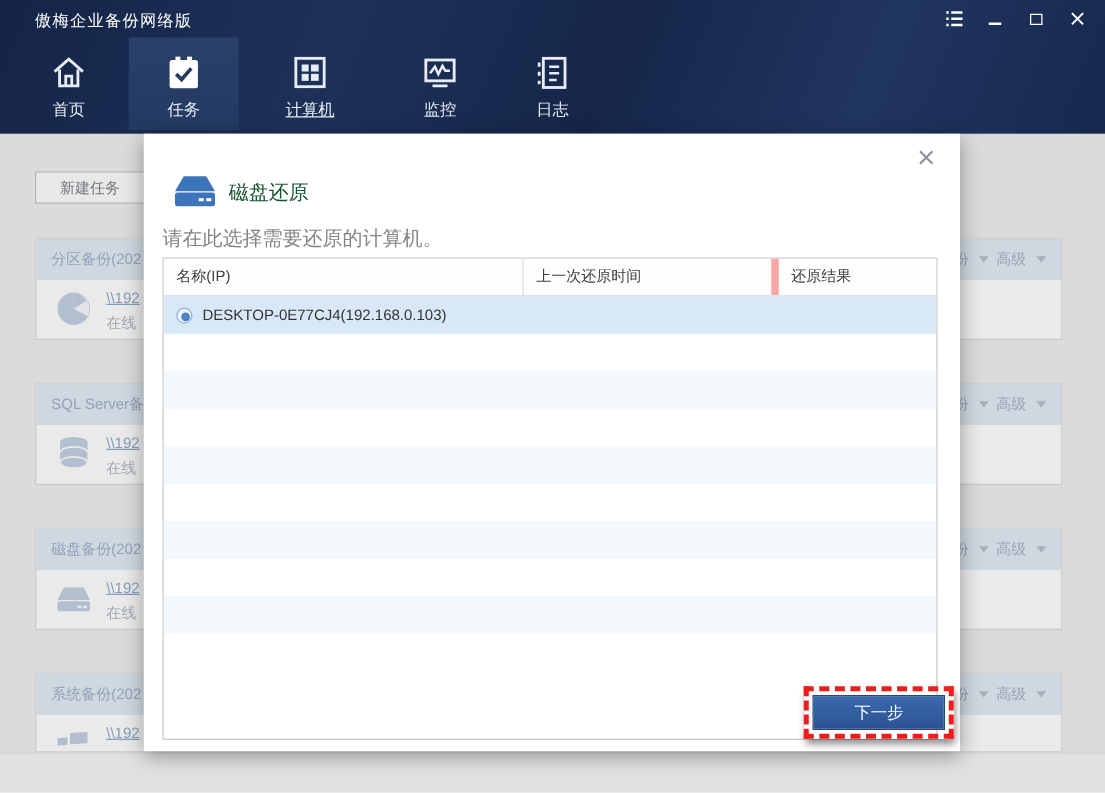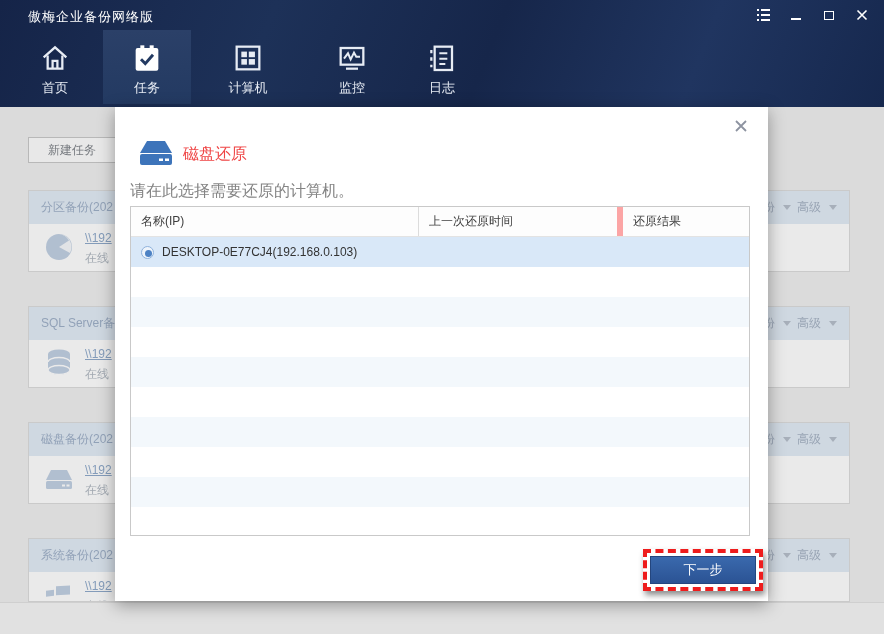--- a/index.html
+++ b/index.html
@@ -28,21 +28,21 @@
   .max-glyph { width:10px; height:9px; border:1.5px solid #fff; }
   
   .nav { position:absolute; top:30px; left:0; height:77px; display:flex;text-align:right; }
   .nav-item {
     width:88px; height:74px; display:flex; flex-direction:column;
     align-items:center; justify-content:flex-start; padding-top:12px;
     cursor:pointer; color:#e7ecf4;
   }
   .nav-item:nth-child(1){ margin-left:11px; }
   .nav-item:nth-child(2){ margin-left:4px; }
-  .nav-item:nth-child(3){ margin-left:13px; }
+  .nav-item:nth-child(3){ margin-left:13px;text-decoration:underline; }
   .nav-item:nth-child(4){ margin-left:16px; }
   .nav-item:nth-child(5){ margin-left:2px; }
   .nav-item.active { background:linear-gradient(180deg,#2b4068,#233a62); }
   .nav-icon { width:32px; height:32px; }
   .nav-label { font-size:13px; margin-top:5px; }
   
   .content { position:absolute; top:107px; left:0; width:884px; height:495px; background:#ececec; }
   .footer { position:absolute; left:0; bottom:0; width:884px; height:32px; background:#f4f4f4; border-top:1px solid #dddddd; }
   .new-task-btn {
     position:absolute; left:28px; top:30px; width:88px; height:26px;
@@ -66,23 +66,23 @@
   .card-status { position:absolute; left:56px; top:26px; font-size:12px; color:#a2abb6; }
   
   .dim { position:absolute; top:107px; left:0; width:884px; height:527px; background:rgba(160,160,160,0.22); z-index:5; }
   
   .dialog {
     position:absolute; left:115px; top:107px; width:653px; height:494px;
     background:#ffffff; box-shadow:0 4px 16px rgba(0,0,0,0.35); z-index:10;
   }
   .dlg-close { position:absolute; left:616px; top:9px; width:20px; height:20px; cursor:pointer; display:flex; align-items:center; justify-content:center; }
   .dlg-disk-icon { position:absolute; left:23px; top:32px; width:36px; height:30px; }
-  .dlg-title { position:absolute; left:68px; top:37px; font-size:16px; color:#ef4444; }
+  .dlg-title { position:absolute; left:68px; top:37px; font-size:16px; color:#14532d; }
   .dlg-subtitle { position:absolute; left:15px; top:74px; font-size:16px; color:#848484; }
-  .table { position:absolute; left:15px; top:99px; width:620px; height:330px; border:1px solid #c9c9c9; background:#fff; }
+  .table { position:absolute; left:15px; top:99px; width:620px; height:386px; border:1px solid #c9c9c9; background:#fff; }
   .thead { display:flex; height:30px; border-bottom:1px solid #e3e3e3; background:#fdfdfd; font-size:12px; color:#3e3e3e; }
   .th { display:flex; align-items:center; padding-left:10px; }
   .th.c-name{ width:287px; } .th.c-time{ width:199px; border-left:1px solid #dcdcdc; } .th.c-result{ flex:1; border-left:6px solid #fca5a5; }
   .tbody .row { height:30px; display:flex; align-items:center; font-size:12px; color:#333; }
   .row.selected { background:#d9e8f8; }
   .row.alt { background:#f3f8fc; }
   .radio { width:13px; height:13px; border-radius:50%; border:1px solid #8fb2dc; background:#eef4fb; margin:0 8px 0 10px; position:relative; flex:0 0 auto; cursor:pointer; }
   .radio::after { content:""; position:absolute; left:3px; top:3px; width:7px; height:7px; border-radius:50%; background:#4d82c4; }
   .next-btn {
     position:absolute; left:535px; top:449px; width:106px; height:28px;

